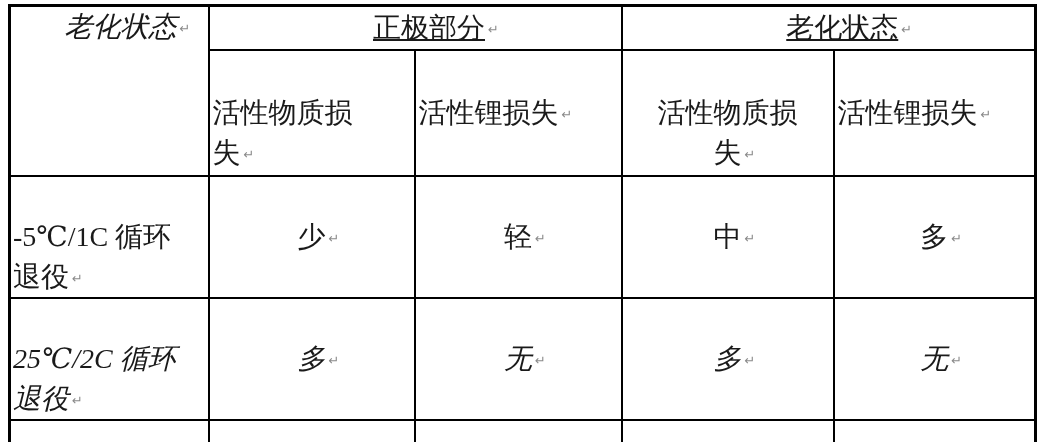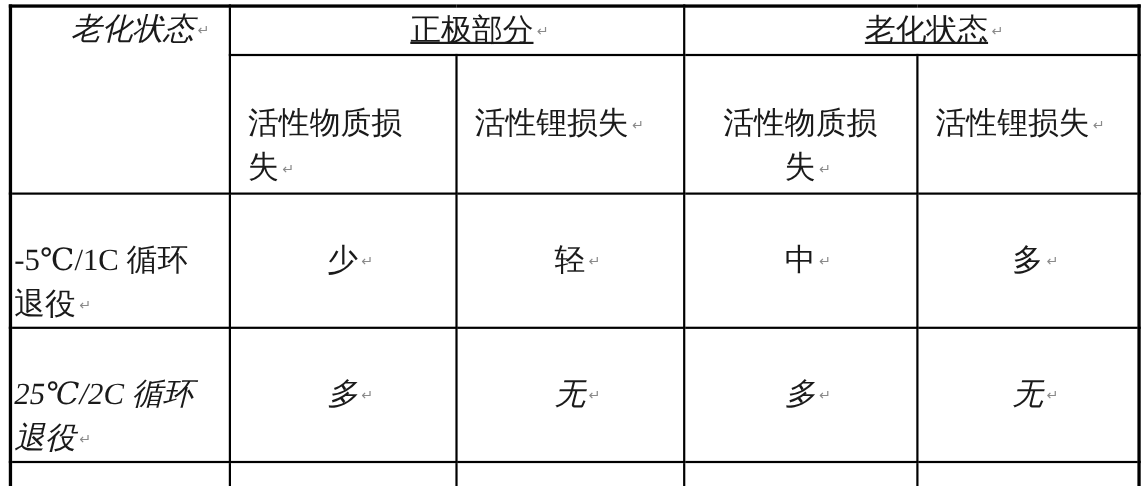--- a/index.html
+++ b/index.html
@@ -42,21 +42,21 @@
     text-indent: 1em;
     vertical-align: middle;
     line-height: 32px;
     text-decoration: underline;
   }
   
   td.sub {
     vertical-align: top;
     white-space: pre-line;
     text-indent: 1.7em;
-    padding: 2px 16px;
+    padding: 2px 3px;
   }
   td.sub-left   { text-align: left; }
   td.sub-center { text-align: center; }
   
   td.state {
     text-indent: 0.75em;
     vertical-align: middle;
     white-space: pre-line;
     padding: 0 2px;
   }

